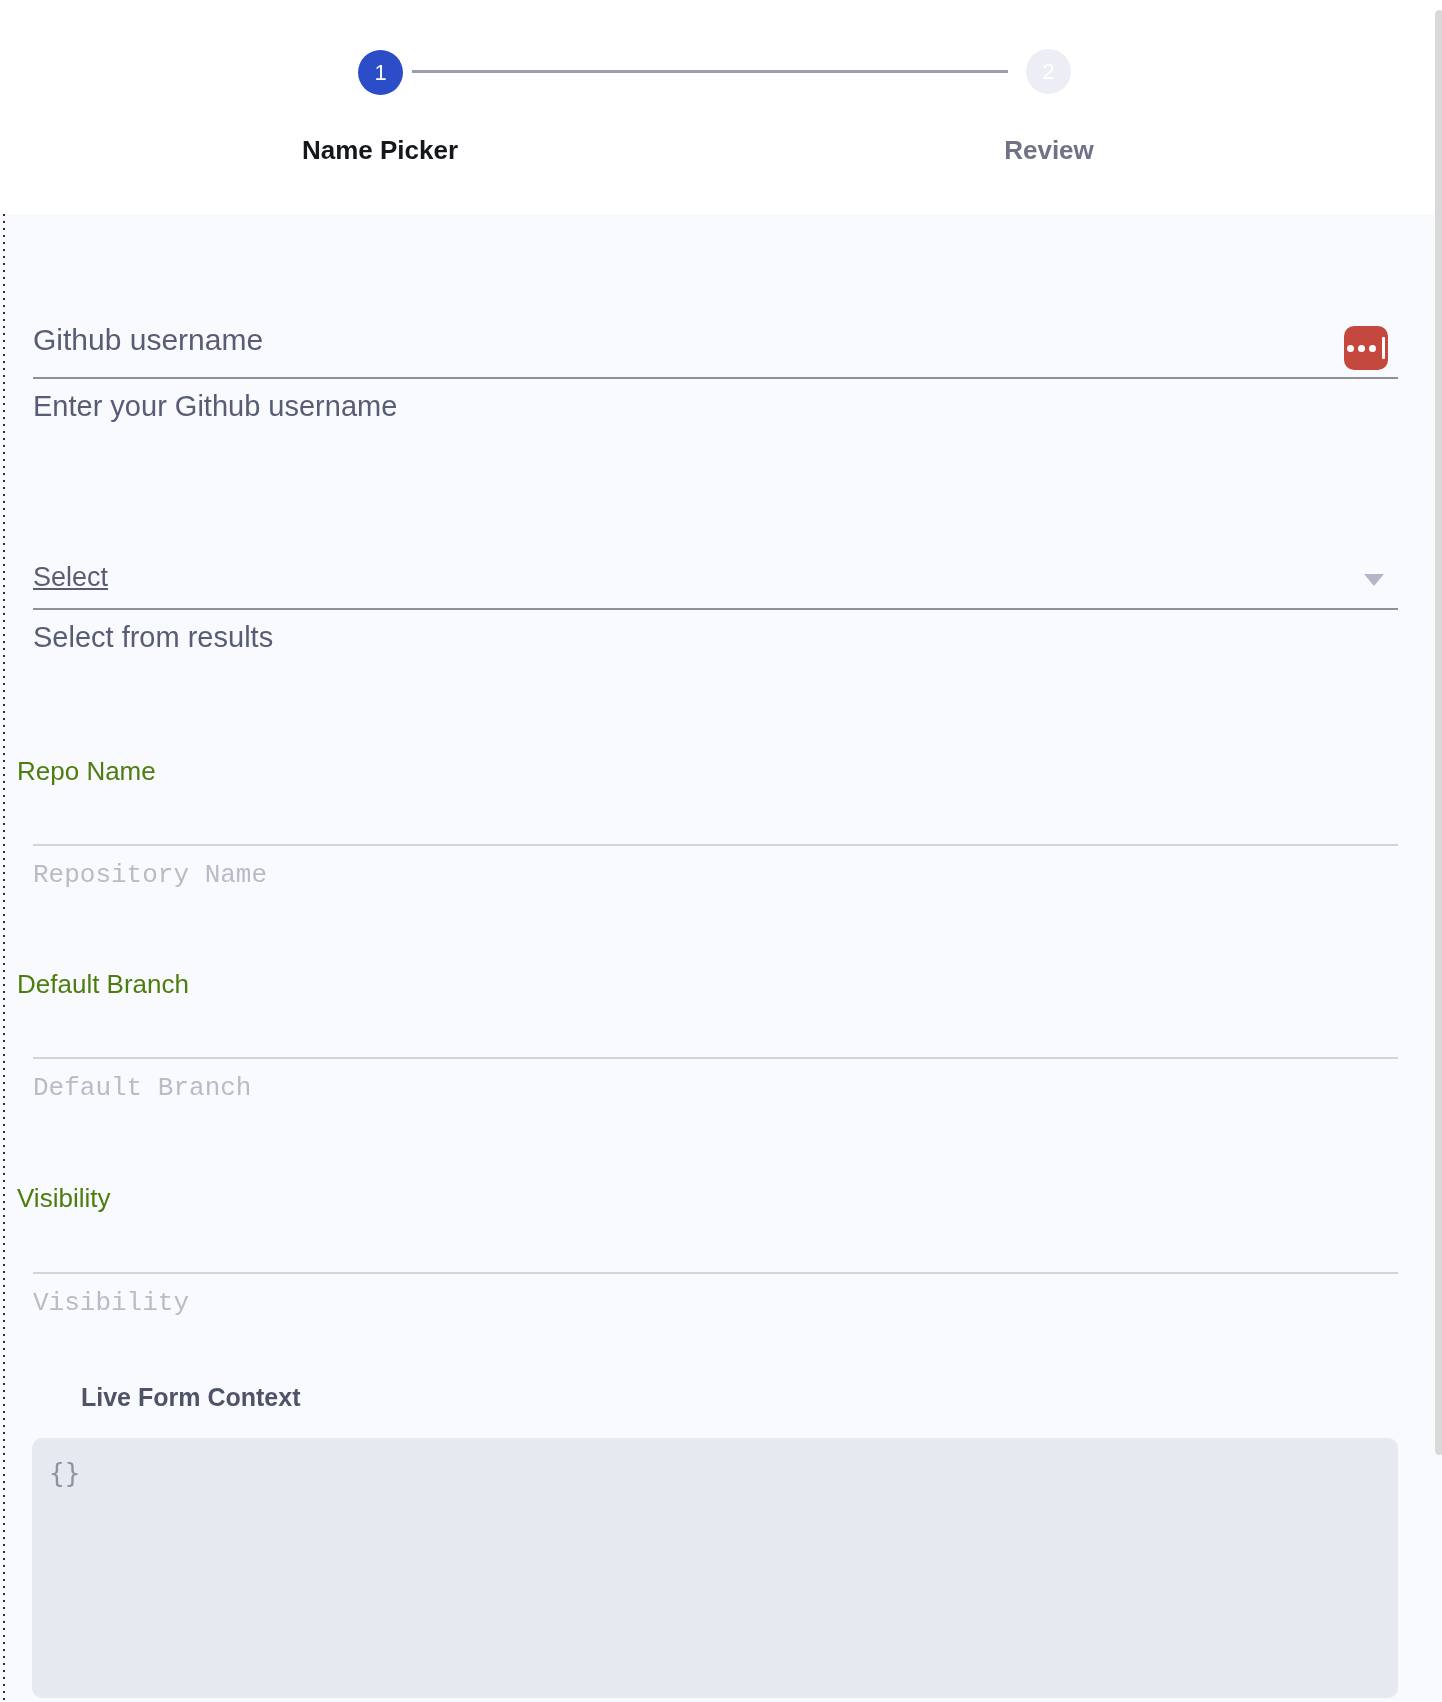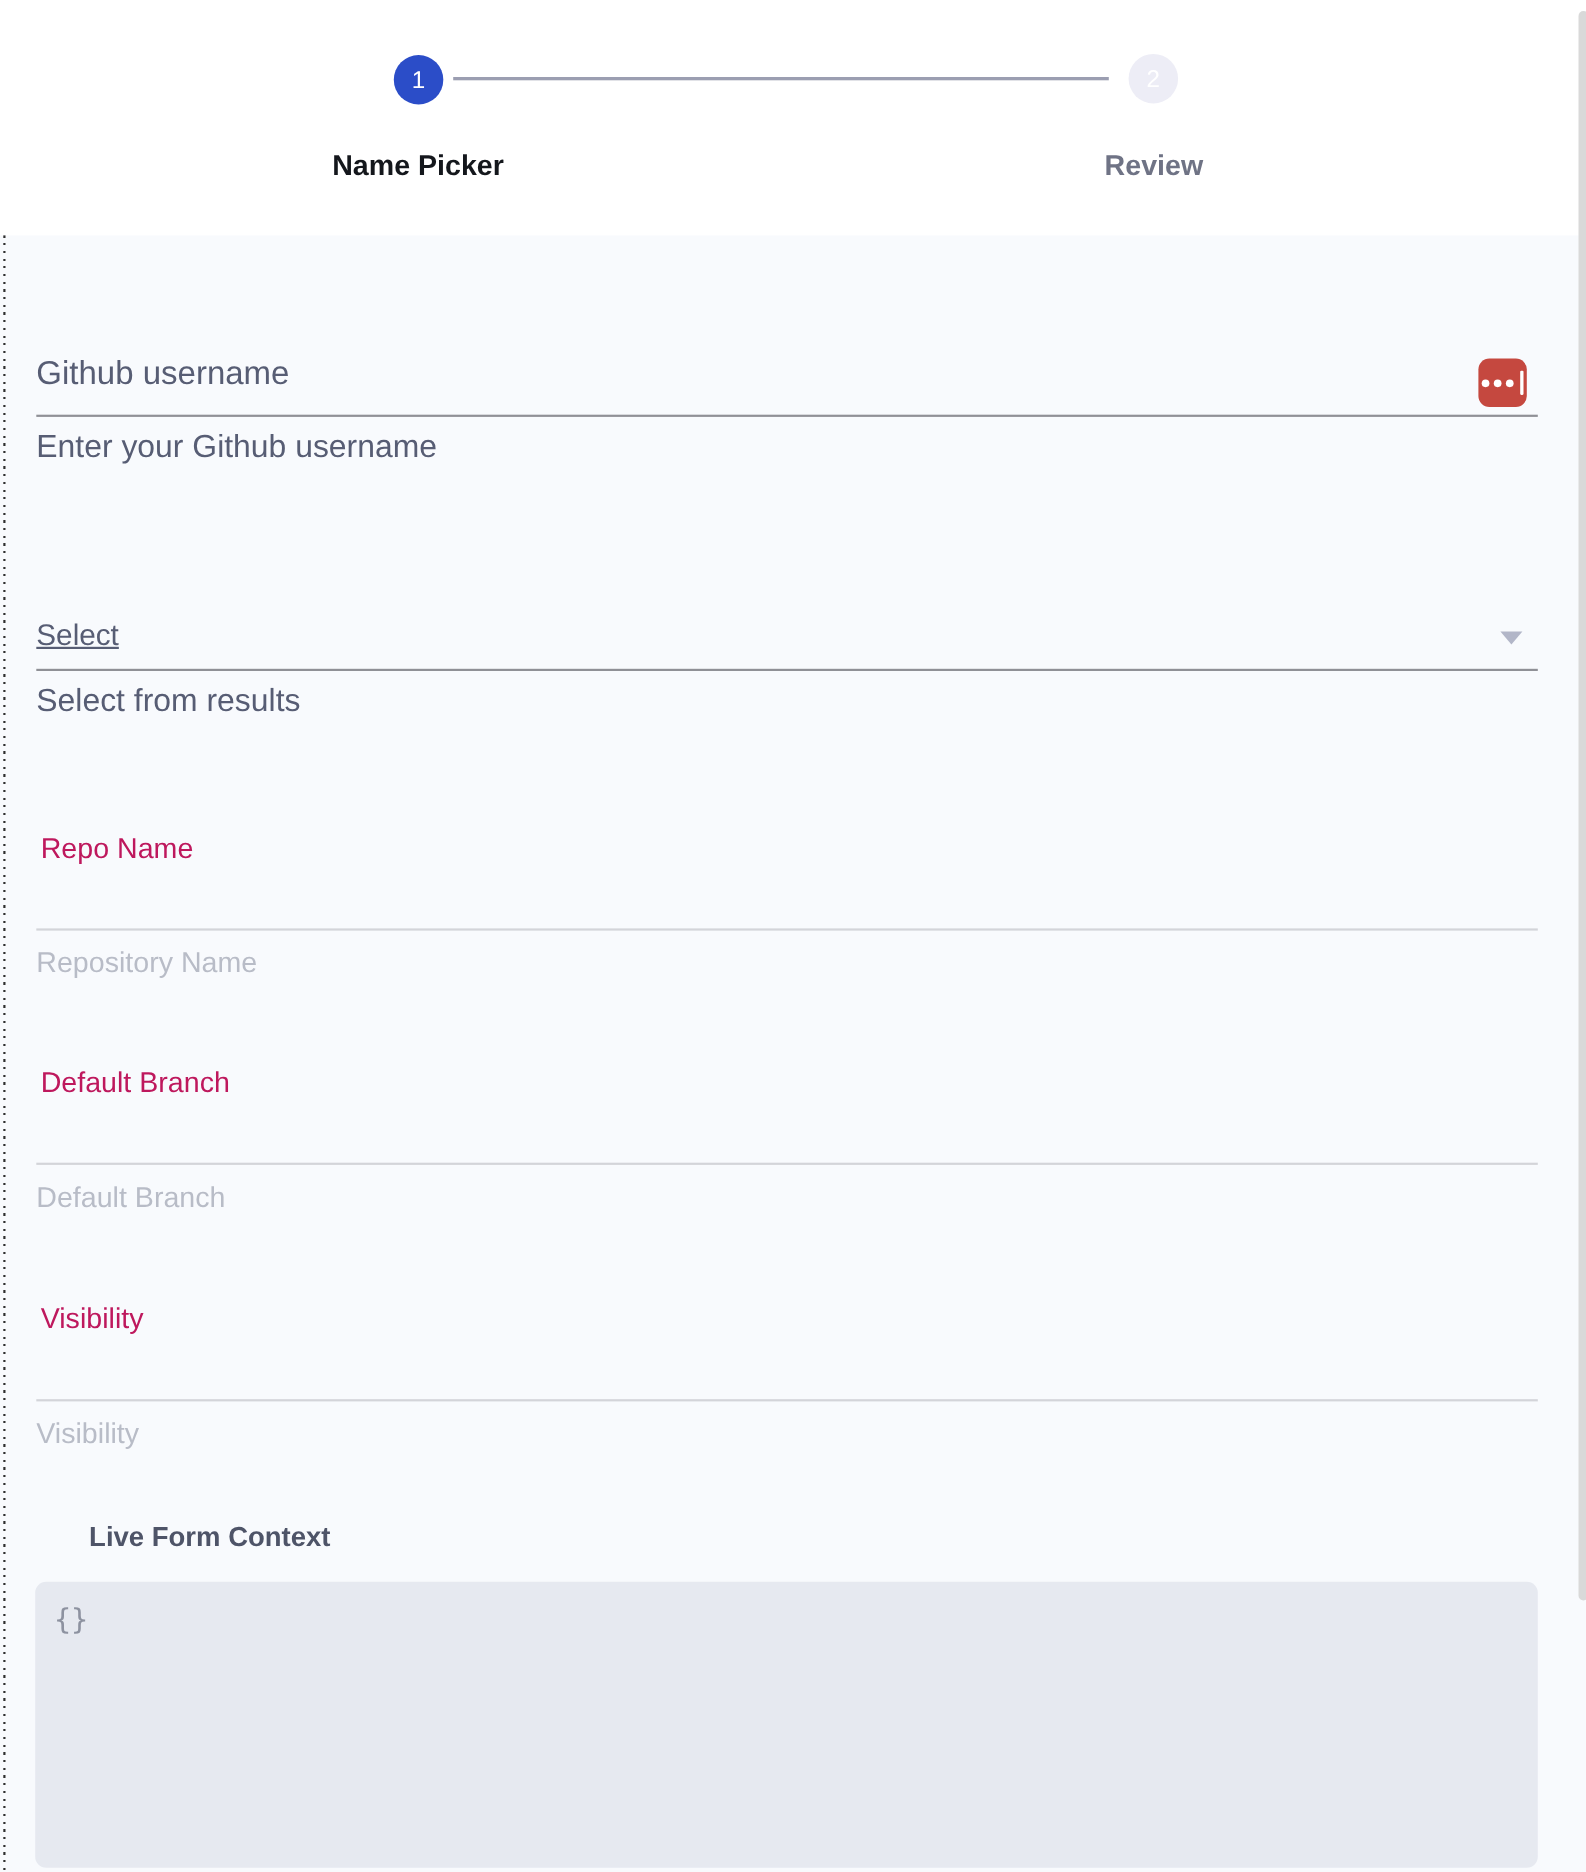--- a/index.html
+++ b/index.html
@@ -42,27 +42,27 @@
     position: absolute; left: 33px; width: 1280px; height: 40px;
     background: transparent; border: none; outline: none;
     font-family: "Liberation Sans", sans-serif;
     font-size: 30px; color: #575d74;
   }
   input.big-field::placeholder { color: #575d74; opacity: 1; }
 
   input.plain-field {
     position: absolute; left: 33px; width: 1300px; height: 36px;
     background: transparent; border: none; outline: none;
-    font-family: Liberation Sans, sans-serif;
+    font-family: Liberation Mono, monospace;
     font-size: 26px; color: #575d74;
   }
   input.plain-field::placeholder { color: #b8bcc7; opacity: 1; }
 
   .helper-text { position: absolute; left: 33px; font-size: 29px; color: #575d74; }
-  .field-label { position: absolute; left: 37px; font-size: 26px; color: #be185d; }
+  .field-label { position: absolute; left: 17px; font-size: 26px; color: #4d7c0f; }
 
   .select-value { position: absolute; left: 33px; top: 348px; font-size: 27px; color: #575d74; cursor: pointer; text-decoration: underline; }
   .chevron-down {
     position: absolute; left: 1364px; top: 360px;
     width: 0; height: 0; cursor: pointer;
     border-left: 10px solid transparent;
     border-right: 10px solid transparent;
     border-top: 12px solid #b2b6c8;
   }
 

